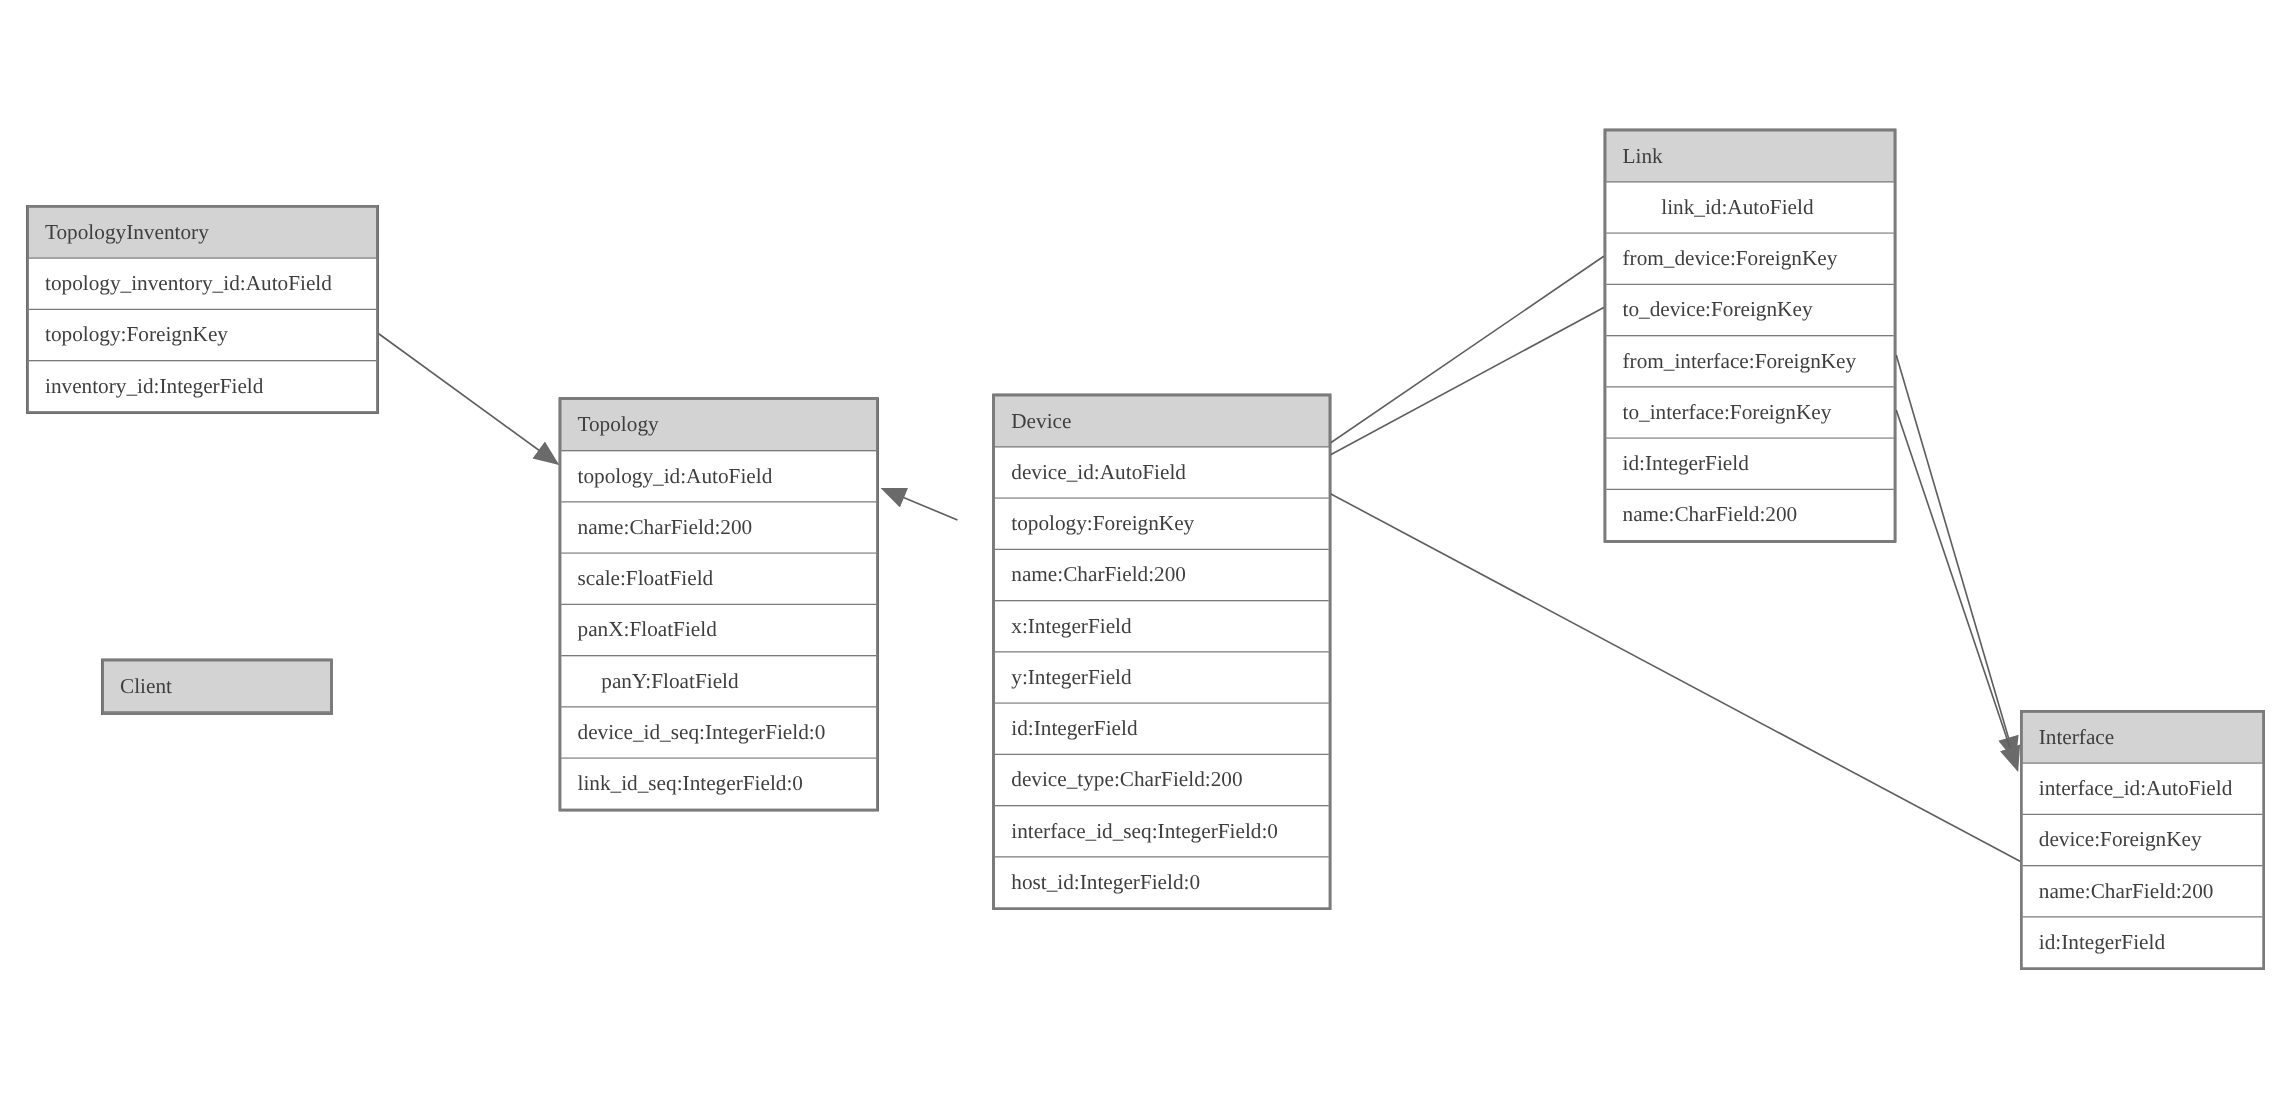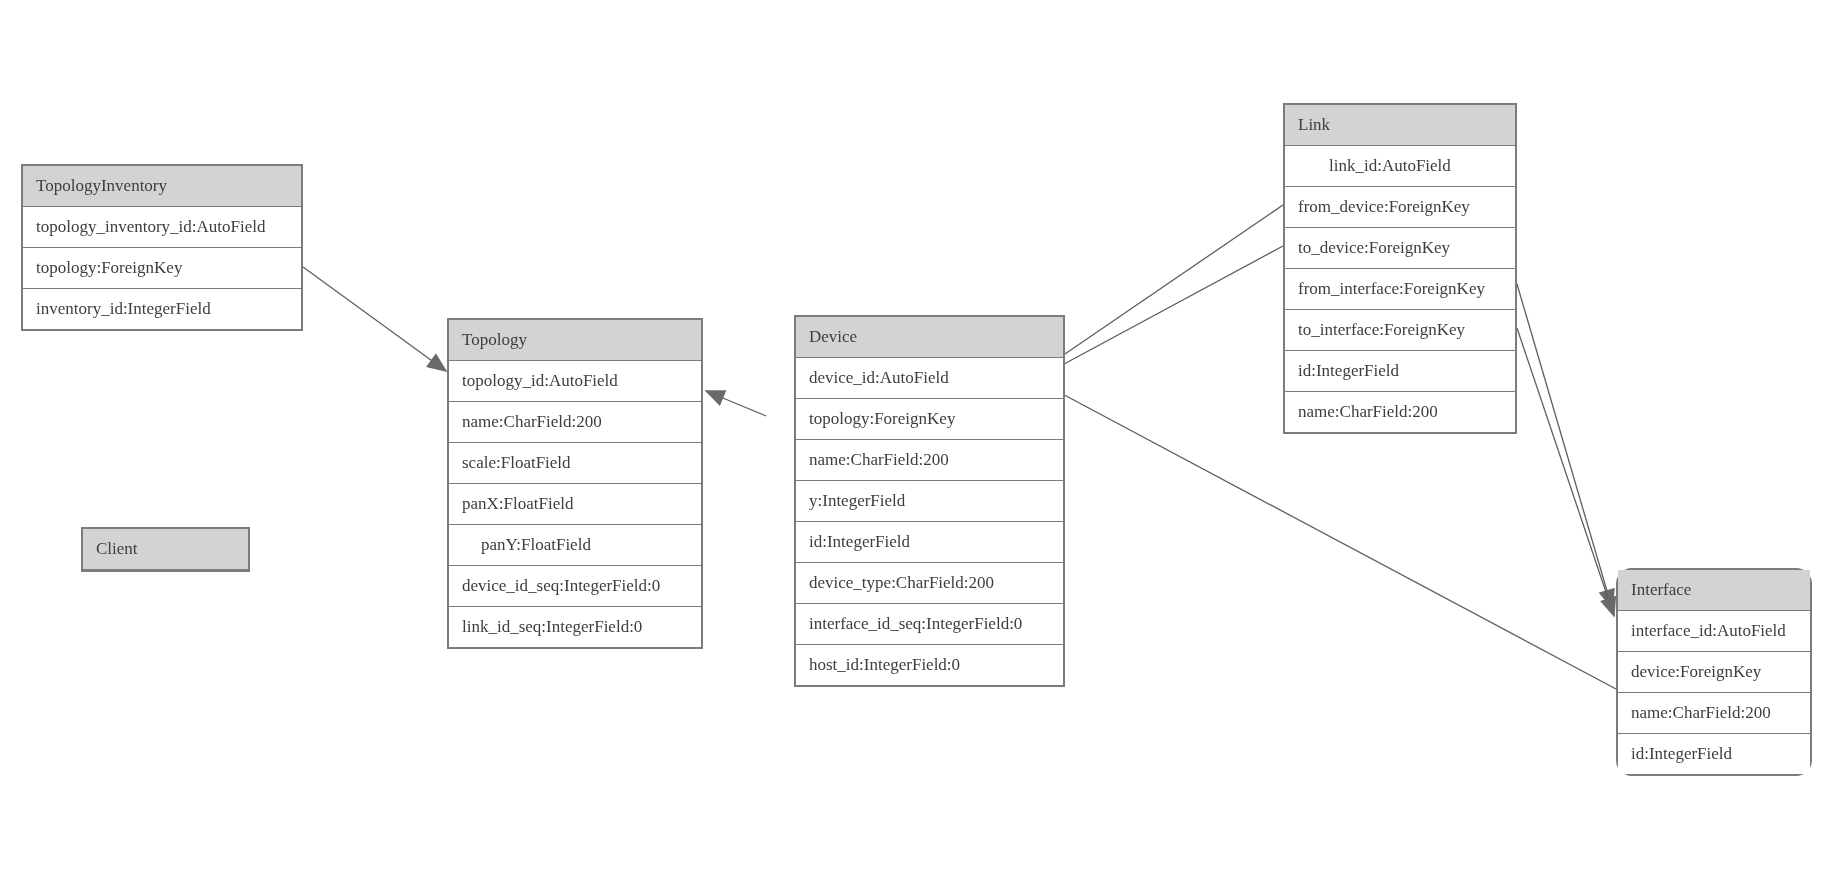--- a/index.html
+++ b/index.html
@@ -77,45 +77,46 @@
       <div class="entity" style="left: 447px; top: 318px; width: 256px; border-color: rgb(123, 123, 123);">
         <div class="entity-header" style="background: rgb(211, 211, 211); color: rgb(62, 62, 62);">Topology</div>
         <div class="entity-row" style="color: rgb(62, 62, 62);">topology_id:AutoField</div>
         <div class="entity-row" style="color: rgb(62, 62, 62);">name:CharField:200</div>
         <div class="entity-row" style="color: rgb(62, 62, 62);">scale:FloatField</div>
         <div class="entity-row" style="color: rgb(62, 62, 62);">panX:FloatField</div>
         <div class="entity-row" style="color: rgb(62, 62, 62); padding-left: 32px;">panY:FloatField</div>
         <div class="entity-row" style="color: rgb(62, 62, 62);">device_id_seq:IntegerField:0</div>
         <div class="entity-row" style="color: rgb(62, 62, 62);">link_id_seq:IntegerField:0</div>
       </div>
-      <div class="entity" style="left: 81px; top: 527px; width: 169px; border-color: rgb(123, 123, 123);">
+      <div class="entity" style="left: 81px; top: 527px; width: 185px; border-color: rgb(123, 123, 123);">
         <div class="entity-header" style="background: rgb(211, 211, 211); color: rgb(62, 62, 62);">Client</div>
       </div>
       <div class="entity" style="left: 766px; top: 315px; width: 271px; border-color: rgb(123, 123, 123); margin-left: 28px;">
         <div class="entity-header" style="background: rgb(211, 211, 211); color: rgb(62, 62, 62);">Device</div>
         <div class="entity-row" style="color: rgb(62, 62, 62);">device_id:AutoField</div>
         <div class="entity-row" style="color: rgb(62, 62, 62);">topology:ForeignKey</div>
         <div class="entity-row" style="color: rgb(62, 62, 62);">name:CharField:200</div>
+        <div class="entity-row" style="color: rgb(62, 62, 62);">x:IntegerField</div>
         <div class="entity-row" style="color: rgb(62, 62, 62);">y:IntegerField</div>
         <div class="entity-row" style="color: rgb(62, 62, 62);">id:IntegerField</div>
         <div class="entity-row" style="color: rgb(62, 62, 62);">device_type:CharField:200</div>
         <div class="entity-row" style="color: rgb(62, 62, 62);">interface_id_seq:IntegerField:0</div>
         <div class="entity-row" style="color: rgb(62, 62, 62);">host_id:IntegerField:0</div>
       </div>
       <div class="entity" style="left: 1283px; top: 103px; width: 234px; border-color: rgb(123, 123, 123);">
         <div class="entity-header" style="background: rgb(211, 211, 211); color: rgb(62, 62, 62);">Link</div>
         <div class="entity-row" style="color: rgb(62, 62, 62); padding-left: 44px;">link_id:AutoField</div>
         <div class="entity-row" style="color: rgb(62, 62, 62);">from_device:ForeignKey</div>
         <div class="entity-row" style="color: rgb(62, 62, 62);">to_device:ForeignKey</div>
         <div class="entity-row" style="color: rgb(62, 62, 62);">from_interface:ForeignKey</div>
         <div class="entity-row" style="color: rgb(62, 62, 62);">to_interface:ForeignKey</div>
         <div class="entity-row" style="color: rgb(62, 62, 62);">id:IntegerField</div>
         <div class="entity-row" style="color: rgb(62, 62, 62);">name:CharField:200</div>
       </div>
-      <div class="entity" style="left: 1616px; top: 568px; width: 196px; border-color: rgb(123, 123, 123); border-radius: 16px;">
+      <div class="entity" style="left: 1616px; top: 568px; width: 196px; border-color: rgb(123, 123, 123);">
         <div class="entity-header" style="background: rgb(211, 211, 211); color: rgb(62, 62, 62);">Interface</div>
         <div class="entity-row" style="color: rgb(62, 62, 62);">interface_id:AutoField</div>
         <div class="entity-row" style="color: rgb(62, 62, 62);">device:ForeignKey</div>
         <div class="entity-row" style="color: rgb(62, 62, 62);">name:CharField:200</div>
         <div class="entity-row" style="color: rgb(62, 62, 62);">id:IntegerField</div>
       </div>
     </div>
 </div>
 
 </body></html>

